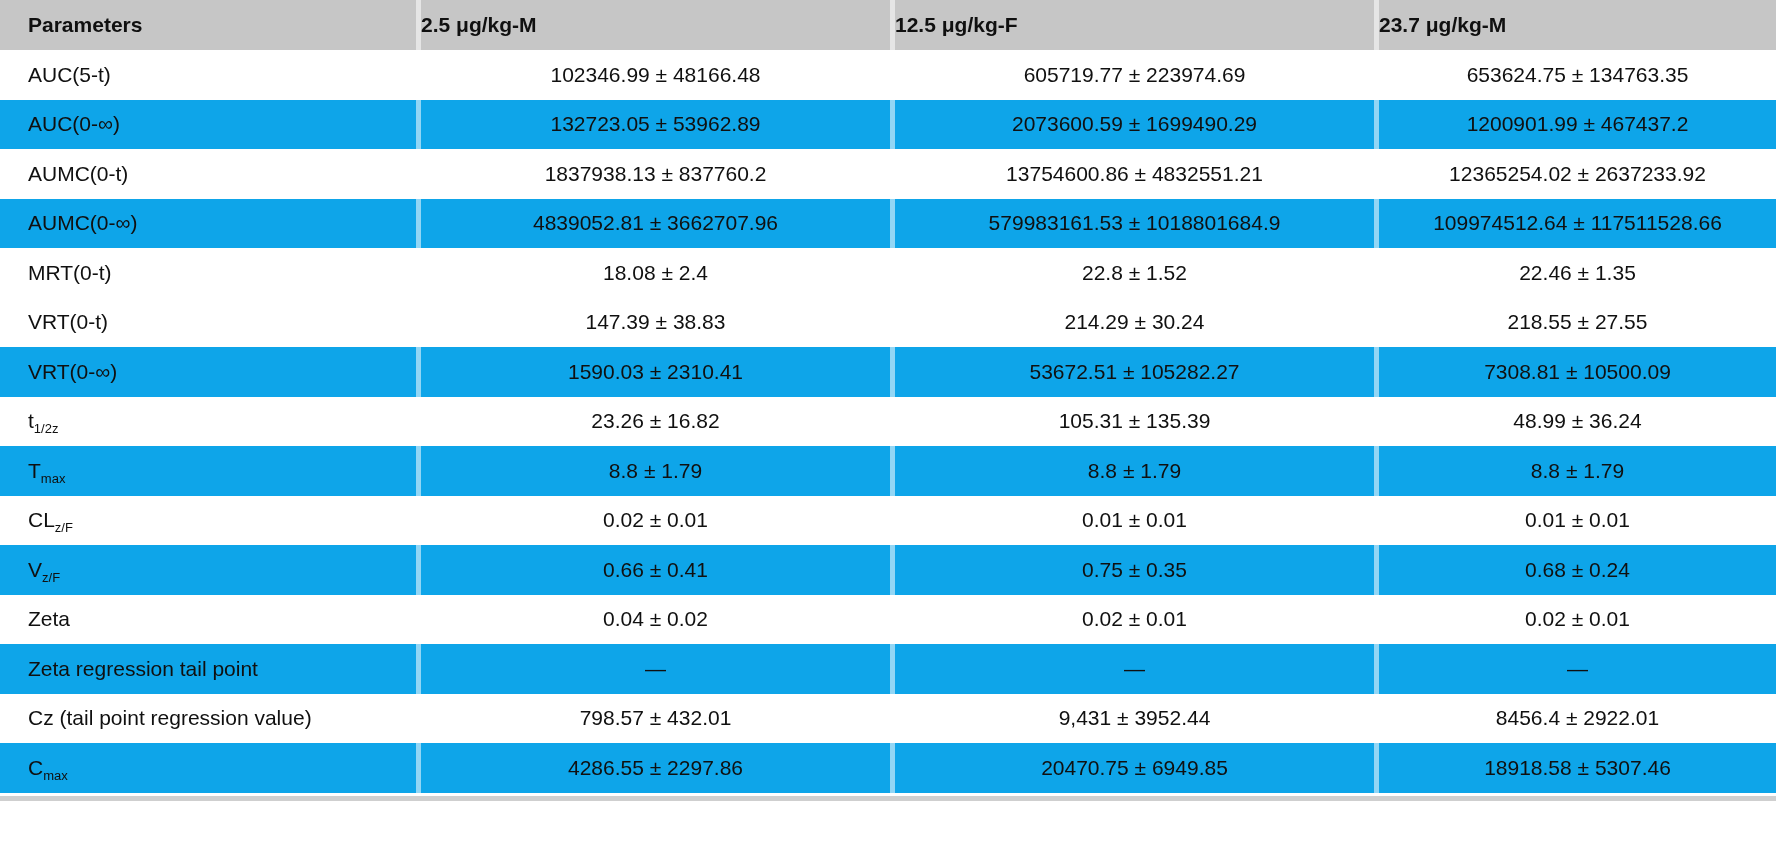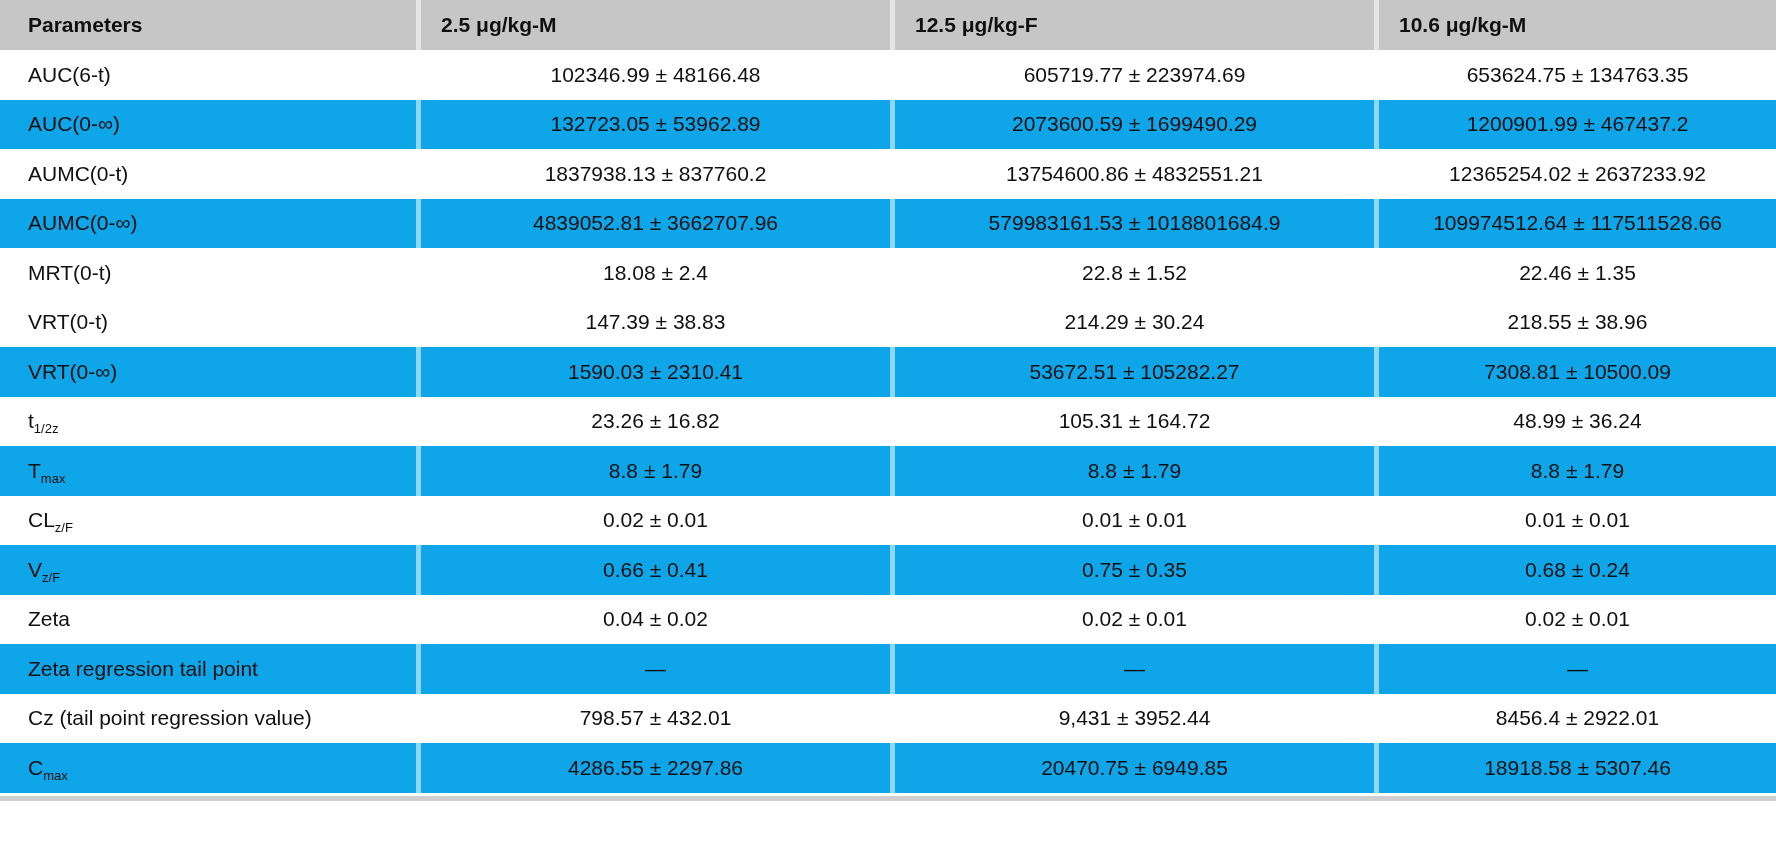--- a/index.html
+++ b/index.html
@@ -40,21 +40,21 @@
   thead th {
     height: 50px;
     background: #c6c6c6;
     font-weight: bold;
     text-align: left;
   }
   thead th.first {
     padding-left: 28px;
   }
   thead th.rest {
-    padding-left: 20px;
+    padding-left: 0;
     border-left: 5px solid rgba(255,255,255,0.55);
   }
   tbody td {
     height: 49.5px;
   }
   tbody td.param {
     text-align: left;
     padding-left: 28px;
   }
   tbody td.value {
@@ -90,26 +90,26 @@
       <col class="c1">
         <col class="c2">
         <col class="c3">
         <col class="c4">
     </colgroup>
     <thead>
       <tr>
         <th class="first">Parameters</th>
         <th class="rest">2.5 μg/kg-M</th>
         <th class="rest">12.5 μg/kg-F</th>
-        <th class="rest">10.6 μg/kg-M</th>
+        <th class="rest">23.7 μg/kg-M</th>
       </tr>
     </thead>
     <tbody id="table-body">
         <tr class="odd-row">
-          <td class="param">AUC(6-t)</td>
+          <td class="param">AUC(5-t)</td>
           <td class="value">102346.99 ± 48166.48</td>
           <td class="value">605719.77 ± 223974.69</td>
           <td class="value">653624.75 ± 134763.35</td>
         </tr>
         <tr class="even-row">
           <td class="param">AUC(0-∞)</td>
           <td class="value">132723.05 ± 53962.89</td>
           <td class="value">2073600.59 ± 1699490.29</td>
           <td class="value">1200901.99 ± 467437.2</td>
         </tr>
@@ -128,32 +128,32 @@
         <tr class="odd-row">
           <td class="param">MRT(0-t)</td>
           <td class="value">18.08 ± 2.4</td>
           <td class="value">22.8 ± 1.52</td>
           <td class="value">22.46 ± 1.35</td>
         </tr>
         <tr class="odd-row">
           <td class="param">VRT(0-t)</td>
           <td class="value">147.39 ± 38.83</td>
           <td class="value">214.29 ± 30.24</td>
-          <td class="value">218.55 ± 38.96</td>
+          <td class="value">218.55 ± 27.55</td>
         </tr>
         <tr class="even-row">
           <td class="param">VRT(0-∞)</td>
           <td class="value">1590.03 ± 2310.41</td>
           <td class="value">53672.51 ± 105282.27</td>
           <td class="value">7308.81 ± 10500.09</td>
         </tr>
         <tr class="odd-row">
           <td class="param">t<sub>1/2z</sub></td>
           <td class="value">23.26 ± 16.82</td>
-          <td class="value">105.31 ± 164.72</td>
+          <td class="value">105.31 ± 135.39</td>
           <td class="value">48.99 ± 36.24</td>
         </tr>
         <tr class="even-row">
           <td class="param">T<sub>max</sub></td>
           <td class="value">8.8 ± 1.79</td>
           <td class="value">8.8 ± 1.79</td>
           <td class="value">8.8 ± 1.79</td>
         </tr>
         <tr class="odd-row">
           <td class="param">CL<sub>z/F</sub></td>

